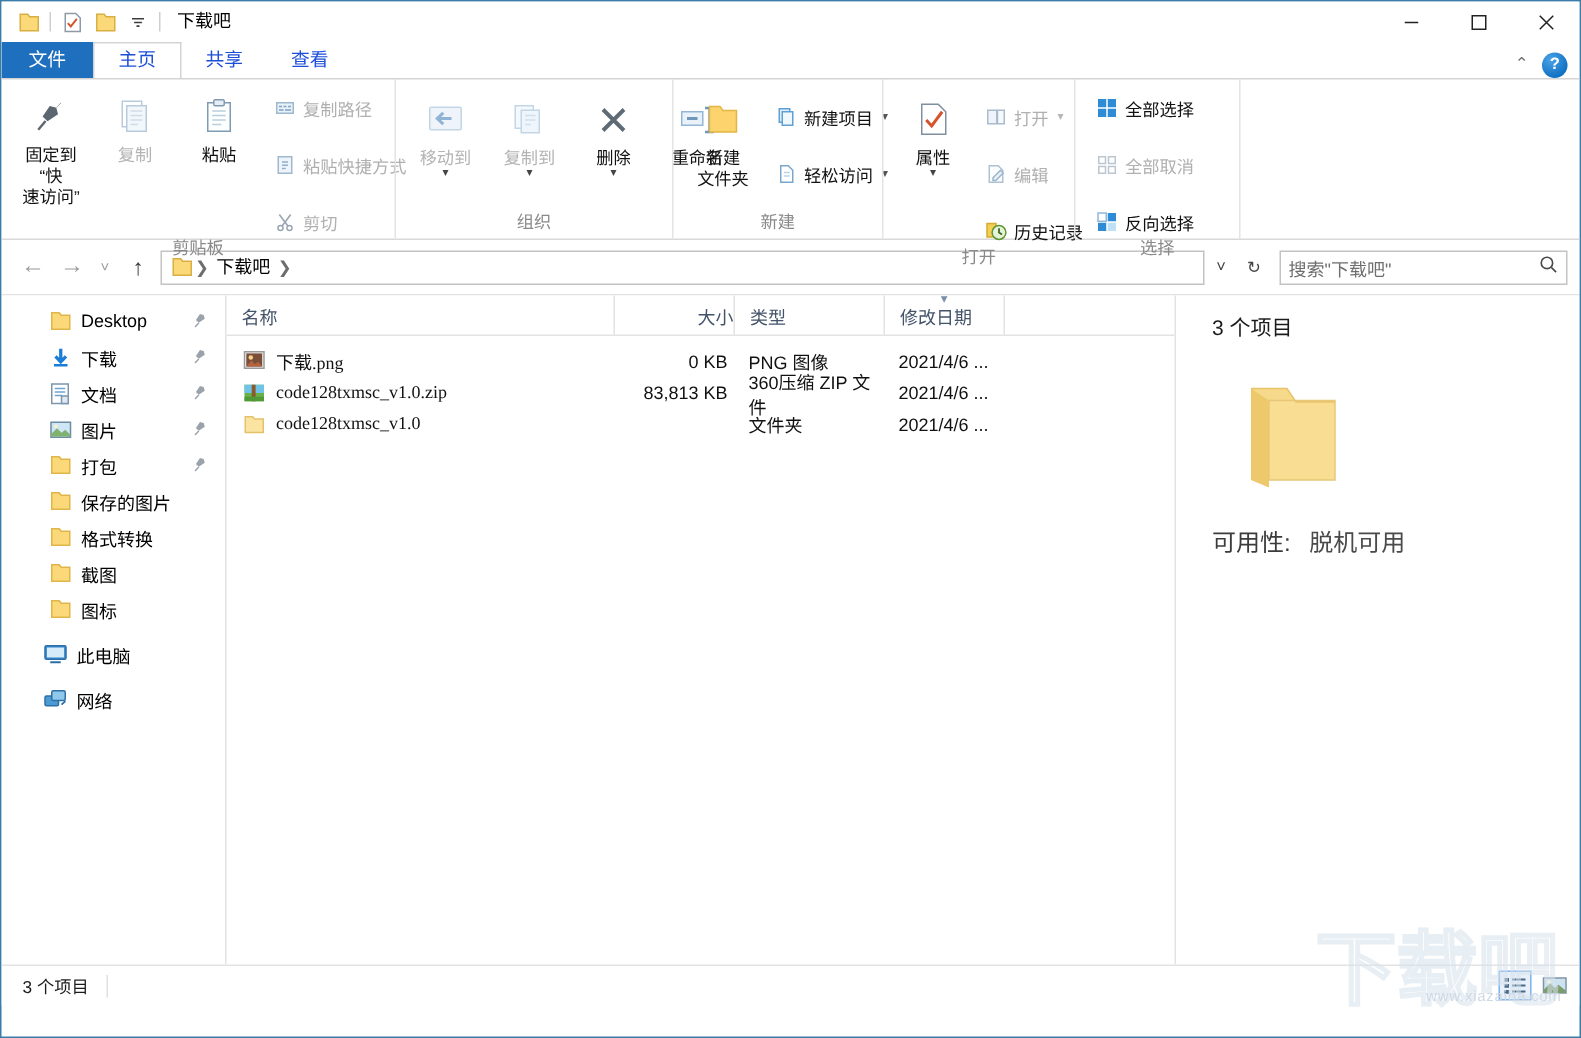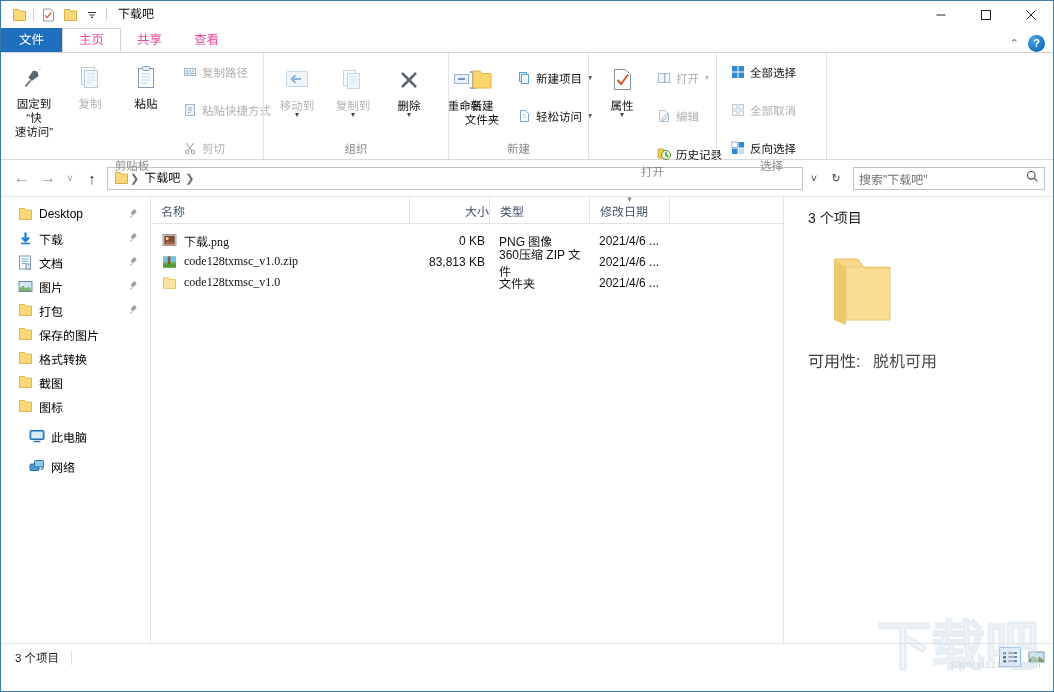--- a/index.html
+++ b/index.html
@@ -25,21 +25,21 @@
   .title-text{font-size:12px;color:#000;margin-left:8px;line-height:27px;}
   .wbtns{position:absolute;right:0;top:0;height:27px;display:flex;}
   .wbtn{width:45px;height:27px;display:flex;align-items:center;justify-content:center;}
 
   
   .tabstrip{
     height:24px;display:flex;align-items:flex-end;background:#ffffff;
     position:relative;
   }
   .tab{
-    height:24px;line-height:24px;padding:0 16px;font-size:12.5px;color:#ec4899;
+    height:24px;line-height:24px;padding:0 16px;font-size:12.5px;color:#1d4ed8;
     box-sizing:border-box;
   }
   .tab.file{background:#1e6fbe;color:#fff;font-weight:normal;padding:0 18px;}
   .tab.active{background:#ffffff;border:1px solid #d4d4d4;border-bottom:none;
      position:relative;z-index:3;height:24px;line-height:22px;}
   .tabstrip-right{margin-left:auto;display:flex;align-items:center;padding-right:8px;gap:9px;}
   .chev-up{color:#6b6b6b;font-size:11px;line-height:1;}
   .help-btn{
     width:17px;height:17px;border-radius:50%;
     background:radial-gradient(circle at 35% 28%,#4aa3e8,#1372c4 70%);
@@ -103,21 +103,21 @@
   .navpane{
     width:150px;flex:0 0 150px;background:#fff;border-right:1px solid #e3e3e3;
     padding-top:5px;box-sizing:border-box;position:relative;
   }
   .nav-item{
     height:24px;display:flex;align-items:center;font-size:12px;color:#000;
     padding-left:14px;position:relative;
   }
   .nav-item.sel{background:#e4e9ee;}
   .nav-item .ni{width:16px;height:16px;margin-right:6px;display:flex;align-items:center;justify-content:center;flex:0 0 16px;}
-  .nav-item.child{padding-left:16px;}
+  .nav-item.child{padding-left:31px;}
   .nav-item.root2{padding-left:28px;margin-top:6px;}
   .pin{position:absolute;right:10px;top:5px;color:#8d8d8d;font-size:11px;}
 
   .filepane{flex:1;display:flex;flex-direction:column;min-width:0;}
   .headrow{height:26px;display:flex;border-bottom:1px solid #e3e3e3;background:#fff;align-items:stretch;}
   .hcell{
     font-size:12px;color:#44546a;display:flex;align-items:center;
     padding-left:10px;box-sizing:border-box;position:relative;
   }
   .hcell + .hcell{border-left:1px solid #e3e3e3;}

